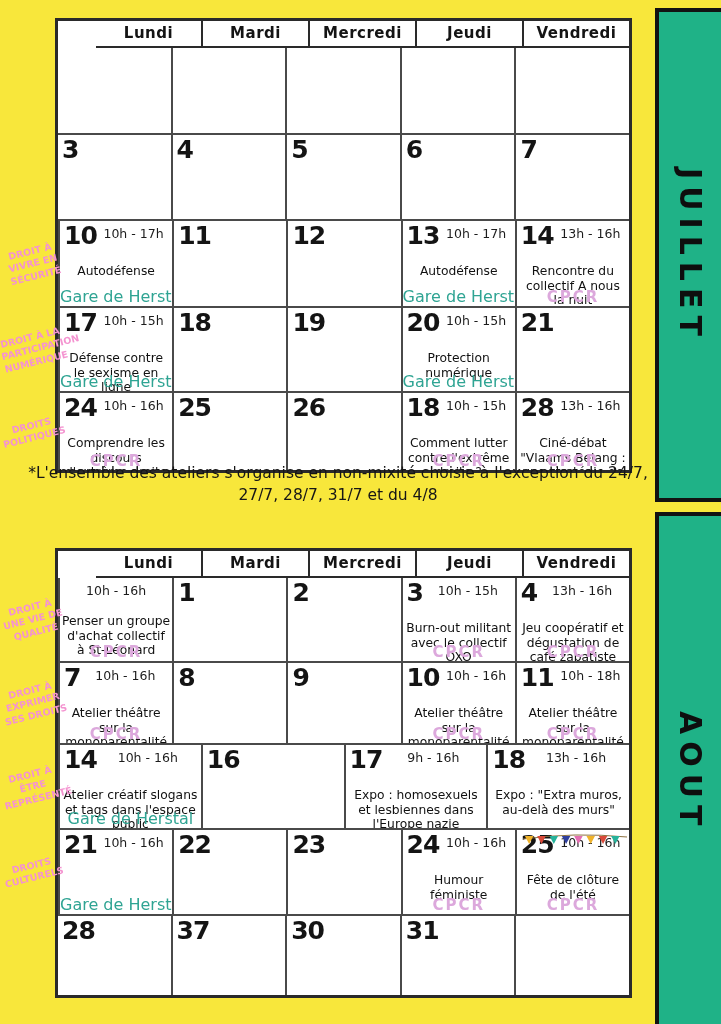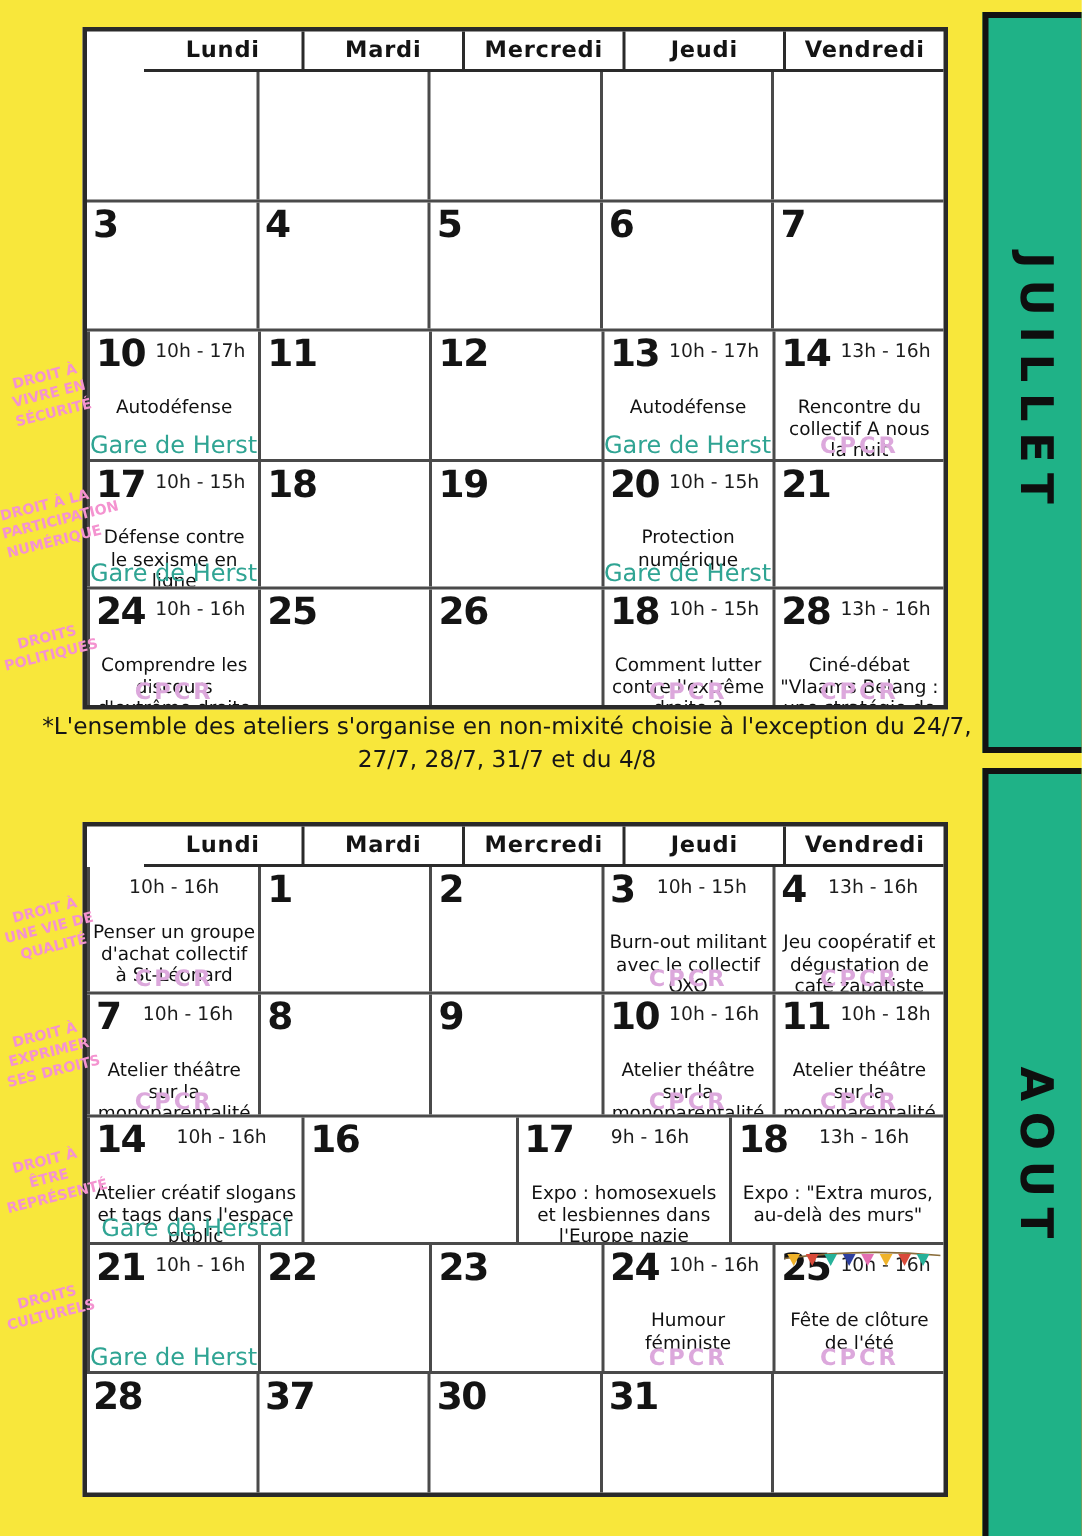--- a/index.html
+++ b/index.html
@@ -57,21 +57,21 @@
   .location.herstal{color:var(--teal,#2FA493); font-size:16px;}
   .location.cpcr{color:var(--pink,#DCA8DC); letter-spacing:2px; font-weight:bold;}
   .side-label{
     position:absolute; left:-57px; top:50%; width:64px;
     transform:translateY(-50%) rotate(-14deg);
     color:var(--labelpink,#F493D0); font-size:9.5px; font-weight:bold;
     text-align:center; line-height:1.3; text-transform:uppercase; z-index:3;
   }
   .footnote{
     position:absolute; left:28px; top:462px; width:620px; text-align:center;
-    font-size:15.5px; line-height:1.45; color:#161616;margin-top:11px;
+    font-size:15.5px; line-height:1.45; color:#161616;
   }
   .bunting{position:absolute; top:1px; left:6px; right:2px; height:14px; z-index:2;}
 </style>
 </head>
 <body>
 
 <div id="page">
   <div class="tab tab-juillet">
     <span class="tab-label">JUILLET</span>
   </div>

